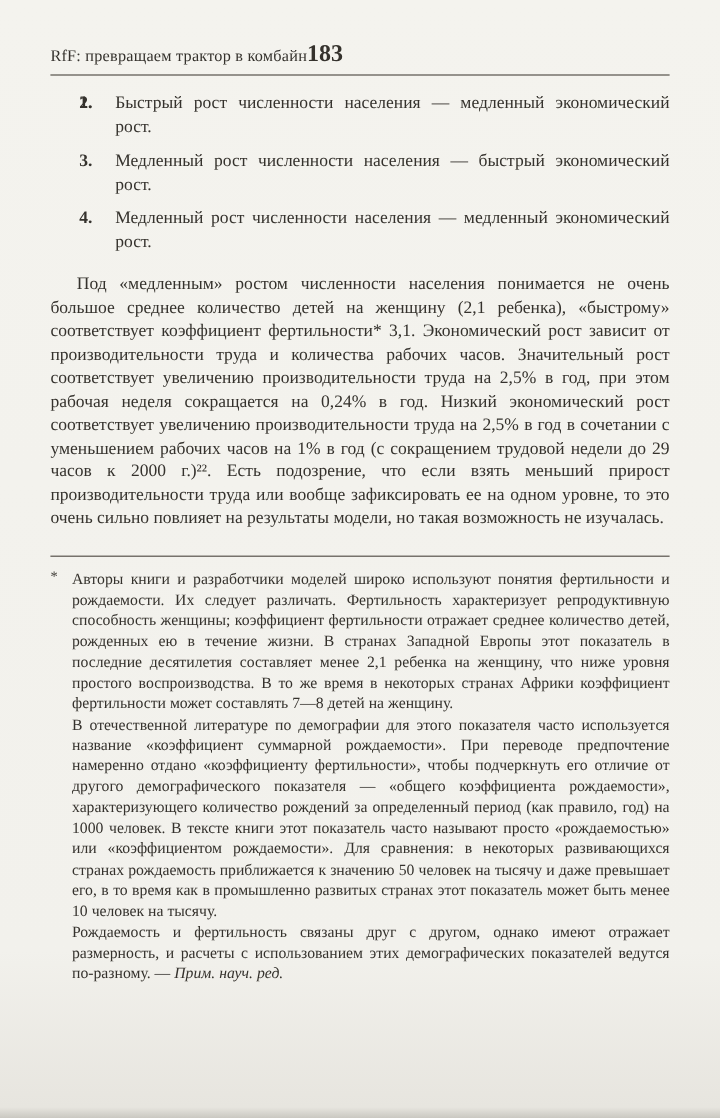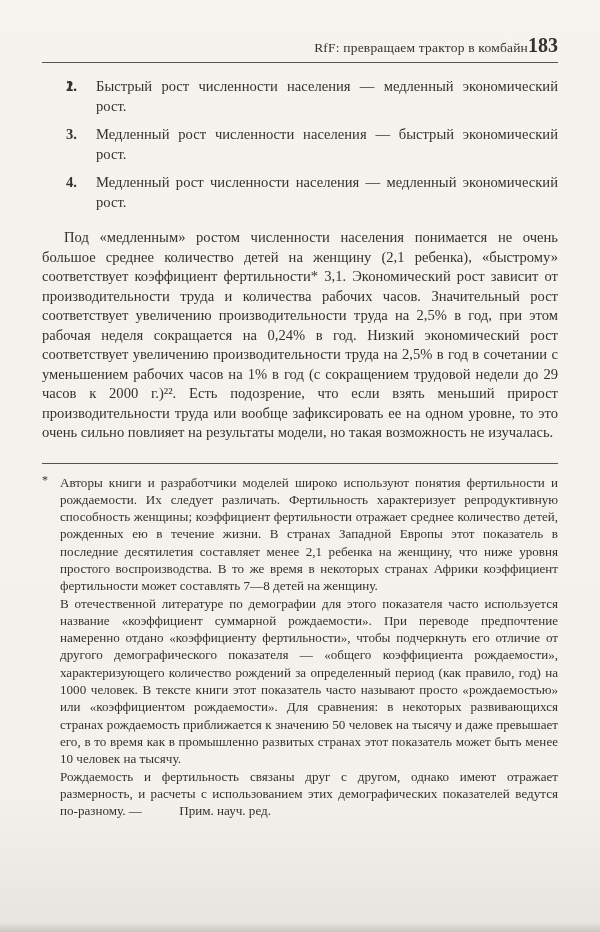--- a/index.html
+++ b/index.html
@@ -18,21 +18,21 @@
   .page {
     box-sizing: border-box;
     width: 600px;
     height: 932px;
     padding: 34px 42px 20px 42px;
     background: linear-gradient(180deg, #f4f3ee 0%, #f2f1ec 85%, #e7e5df 99%, #c9c7c0 100%);
   }
   
   .header {
     display: flex;
-    justify-content: flex-end;
+    justify-content: flex-start;
     align-items: baseline;
     border-bottom: 1.2px solid #57534c;
     padding-bottom: 5px;
   }
   .running-title {
     font-size: 13.5px;
     letter-spacing: 0.2px;
   }
   .page-number {
     font-size: 20px;
@@ -82,21 +82,21 @@
   .footnote .marker {
     position: absolute;
     left: 0;
     top: -2px;
     font-size: 12px;
   }
   .footnote p {
     margin: 0;
   }
   .footnote .sig {
-    margin-left: 34px;
+    font-style: italic;
   }
 </style>
 </head>
 <body>
 
 <div class="page">
 
   <div class="header">
     <span class="running-title">RfF: превращаем трактор в комбайн</span>
     <span class="page-number">183</span>

